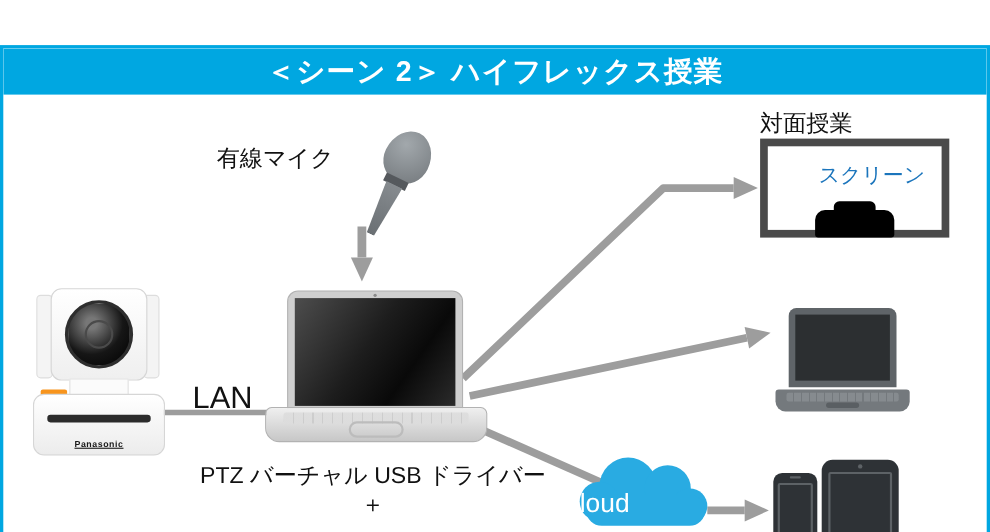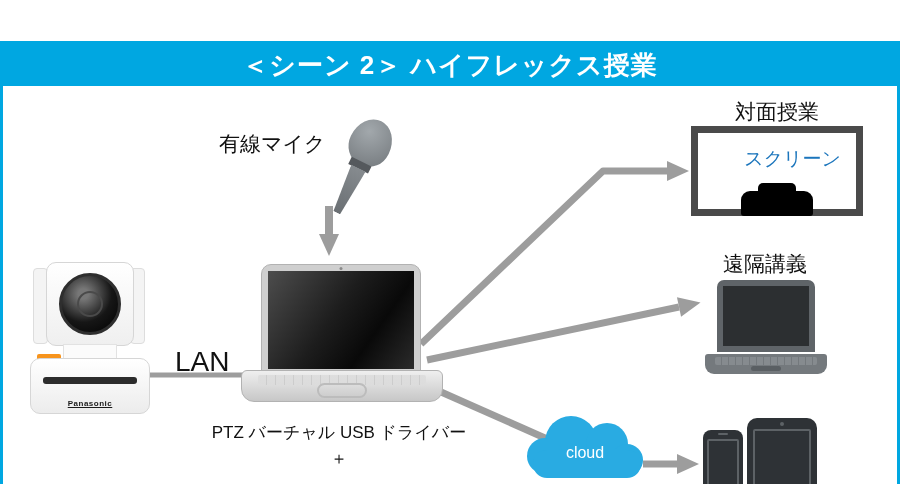--- a/index.html
+++ b/index.html
@@ -11,21 +11,21 @@
   
   .banner{
     position:absolute;top:0;left:0;right:0;height:42px;background:#00A7E1;
     display:flex;align-items:center;justify-content:center;
   }
   .banner span{color:#fff;font-size:26px;font-weight:bold;letter-spacing:1px;}
   
   .wires{position:absolute;left:0;top:0;width:900px;height:484px;pointer-events:none;}
   
   .lbl{position:absolute;font-size:21px;color:#111;white-space:nowrap;}
-  .lbl.center{text-align:center;white-space:normal;}
+  .lbl.center{text-align:left;white-space:normal;}
   
   .camera{position:absolute;left:26px;top:214px;width:120px;height:160px;}
   .cam-arm{position:absolute;top:10px;width:13px;height:74px;background:#f4f4f4;border:1px solid #ddd;border-radius:4px;}
   .cam-arm.l{left:4px;}  .cam-arm.r{right:4px;}
   .cam-head{position:absolute;left:17px;top:4px;width:86px;height:82px;background:linear-gradient(#ffffff,#efefef);border:1px solid #d6d6d6;border-radius:10px;}
   .cam-lens{position:absolute;left:50%;top:50%;transform:translate(-50%,-50%);width:56px;height:56px;border-radius:50%;
             background:radial-gradient(circle at 38% 32%, #777 0 10%, #161616 55%, #000 100%);border:3px solid #2e2e2e;}
   .cam-lens::after{content:'';position:absolute;left:50%;top:50%;transform:translate(-50%,-50%);width:22px;height:22px;border-radius:50%;border:2px solid #4a4a4a;}
   .cam-neck{position:absolute;left:34px;top:86px;width:52px;height:18px;background:#fbfbfb;border:1px solid #e2e2e2;}
   .cam-base{position:absolute;left:1px;bottom:4px;width:118px;height:54px;background:linear-gradient(#ffffff,#ececec);border:1px solid #d6d6d6;border-radius:10px;}
@@ -37,21 +37,21 @@
   .laptop{position:absolute;left:238px;top:220px;width:200px;height:146px;}
   .lt-screen{position:absolute;left:20px;top:0;width:160px;height:114px;background:#cfcfcf;border:1px solid #b2b2b2;
              border-radius:10px 10px 0 0;padding:6px 6px 8px;box-sizing:border-box;}
   .lt-cam{position:absolute;top:2px;left:50%;transform:translateX(-50%);width:3px;height:3px;border-radius:50%;background:#8a8a8a;}
   .lt-display{width:100%;height:100%;background:linear-gradient(125deg,#4d4d4d 0%,#1d1d1d 45%,#090909 70%,#2b2b2b 100%);}
   .lt-base{position:absolute;left:0;bottom:8px;width:200px;height:30px;background:linear-gradient(#efefef,#c7c7c7);
            border:1px solid #b2b2b2;border-radius:6px 6px 13px 13px;}
   .lt-kbd{position:absolute;left:16px;right:16px;top:4px;height:10px;border-radius:2px;opacity:.85;
           background:repeating-linear-gradient(90deg,#dcdcdc 0 8px,#c9c9c9 8px 9px);}
   .lt-trackpad{position:absolute;left:50%;bottom:3px;transform:translateX(-50%);width:46px;height:11px;border:2px solid #bcbcbc;border-radius:8px;}
-  .laptop-caption{position:absolute;left:150px;top:376px;width:372px;text-align:center;font-size:17px;line-height:26px;color:#111;}
+  .laptop-caption{position:absolute;left:150px;top:376px;width:372px;text-align:center;font-size:21px;line-height:26px;color:#111;}
   
   .mic{position:absolute;left:332px;top:72px;width:48px;height:102px;transform:rotate(26deg);}
   .mic-head{position:absolute;left:3px;top:0;width:42px;height:48px;border-radius:50% 50% 46% 46%/55% 55% 45% 45%;
             background:radial-gradient(circle at 35% 30%, #a2a8ac, #71767a);}
   .mic-collar{position:absolute;left:13px;top:45px;width:22px;height:8px;background:#55595d;}
   .mic-handle{position:absolute;left:14px;top:52px;width:20px;height:50px;background:linear-gradient(#868b8f,#6a6f73);
               clip-path:polygon(10% 0,90% 0,68% 100%,32% 100%);}
   
   .screen-box{position:absolute;left:688px;top:82px;width:172px;height:90px;background:#fff;border:7px solid #4a4a4a;box-sizing:border-box;}
   .screen-label{position:absolute;left:0;right:15px;top:13px;text-align:right;color:#1B75BC;font-size:19px;}
@@ -60,21 +60,21 @@
   
   .rlaptop{position:absolute;left:702px;top:236px;width:122px;height:94px;}
   .rl-screen{position:absolute;left:12px;top:0;width:98px;height:72px;background:#5f6468;border-radius:7px 7px 0 0;padding:6px;box-sizing:border-box;}
   .rl-display{width:100%;height:100%;background:#2c2f31;}
   .rl-base{position:absolute;left:0;bottom:0;width:122px;height:20px;background:#74797d;border-radius:3px 3px 9px 9px;}
   .rl-kbd{position:absolute;left:10px;right:10px;top:3px;height:8px;border-radius:2px;
           background:repeating-linear-gradient(90deg,#868b8f 0 6px,#74797d 6px 7px);}
   .rl-tp{position:absolute;left:50%;bottom:3px;transform:translateX(-50%);width:30px;height:5px;background:#5a5f63;border-radius:3px;}
   
   .cloud{position:absolute;left:512px;top:362px;width:140px;height:80px;}
-  .cloud-label{position:absolute;left:0;right:0;top:38px;text-align:center;color:#fff;font-size:16px;}
+  .cloud-label{position:absolute;left:0;right:0;top:38px;text-align:left;color:#fff;font-size:24px;}
   .phone{position:absolute;left:700px;top:386px;width:40px;height:80px;background:#2e3236;border-radius:8px;}
   .phone-screen{position:absolute;left:4px;right:4px;top:9px;bottom:11px;border:2px solid #5d6266;border-radius:2px;}
   .phone-home{position:absolute;left:50%;bottom:3px;transform:translateX(-50%);width:13px;height:3px;background:#5d6266;border-radius:2px;}
   .phone-spk{position:absolute;left:50%;top:3px;transform:translateX(-50%);width:10px;height:2px;background:#5d6266;border-radius:1px;}
   .tablet{position:absolute;left:744px;top:374px;width:70px;height:98px;background:#2e3236;border-radius:10px;}
   .tablet-screen{position:absolute;left:6px;right:6px;top:11px;bottom:11px;border:2px solid #5d6266;border-radius:2px;}
   .tablet-cam{position:absolute;left:50%;top:4px;transform:translateX(-50%);width:4px;height:4px;border-radius:50%;background:#5d6266;}
 </style>
 </head>
 <body>
@@ -92,21 +92,21 @@
     <path d="M418,300 L600,127 L664,127" stroke="#9D9D9D" stroke-width="7" fill="none" stroke-linejoin="round" marker-end="url(#arrow)"></path>
     <path d="M424,316 L676,263" stroke="#9D9D9D" stroke-width="7" fill="none" marker-end="url(#arrow)"></path>
     <path d="M420,340 L560,402" stroke="#9D9D9D" stroke-width="7" fill="none"></path>
     <path d="M640,420 L674,420" stroke="#9D9D9D" stroke-width="7" fill="none" marker-end="url(#arrow)"></path>
   </svg>
 
   <div class="banner">
     <span>＜シーン 2＞ ハイフレックス授業</span>
   </div>
 
-  <div class="lbl" style="left:216px;top:86px;">有線マイク</div>
+  <div class="lbl" style="left:194px;top:86px;">有線マイク</div>
   <div class="mic">
     <div class="mic-head"></div>
     <div class="mic-collar"></div>
     <div class="mic-handle"></div>
   </div>
 
   <div class="camera">
     <div class="cam-arm l"></div>
     <div class="cam-arm r"></div>
     <div class="cam-head">
@@ -137,21 +137,20 @@
     <div>PTZ バーチャル USB ドライバー</div>
     <div>＋</div>
   </div>
 
   <div class="lbl center" style="left:688px;top:54px;width:172px;">対面授業</div>
   <div class="screen-box">
     <div class="screen-label">スクリーン</div>
     <div class="projector"></div>
   </div>
 
-  <div class="lbl center" style="left:697px;top:206px;width:130px;">遠隔講義</div>
   <div class="rlaptop">
     <div class="rl-screen">
       <div class="rl-display"></div>
     </div>
     <div class="rl-base">
       <div class="rl-kbd"></div>
       <div class="rl-tp"></div>
     </div>
   </div>
 

